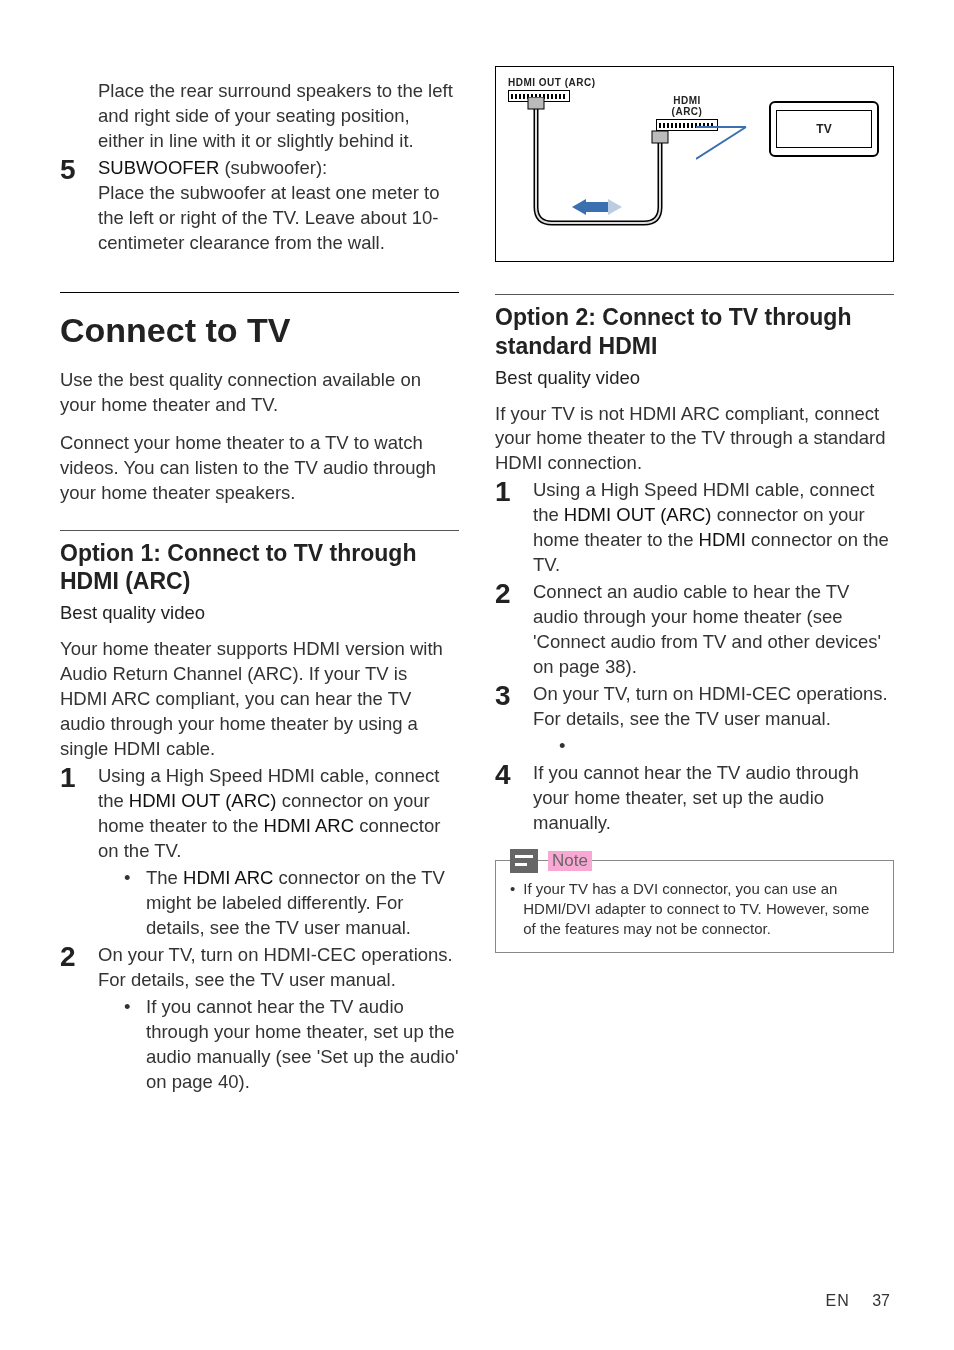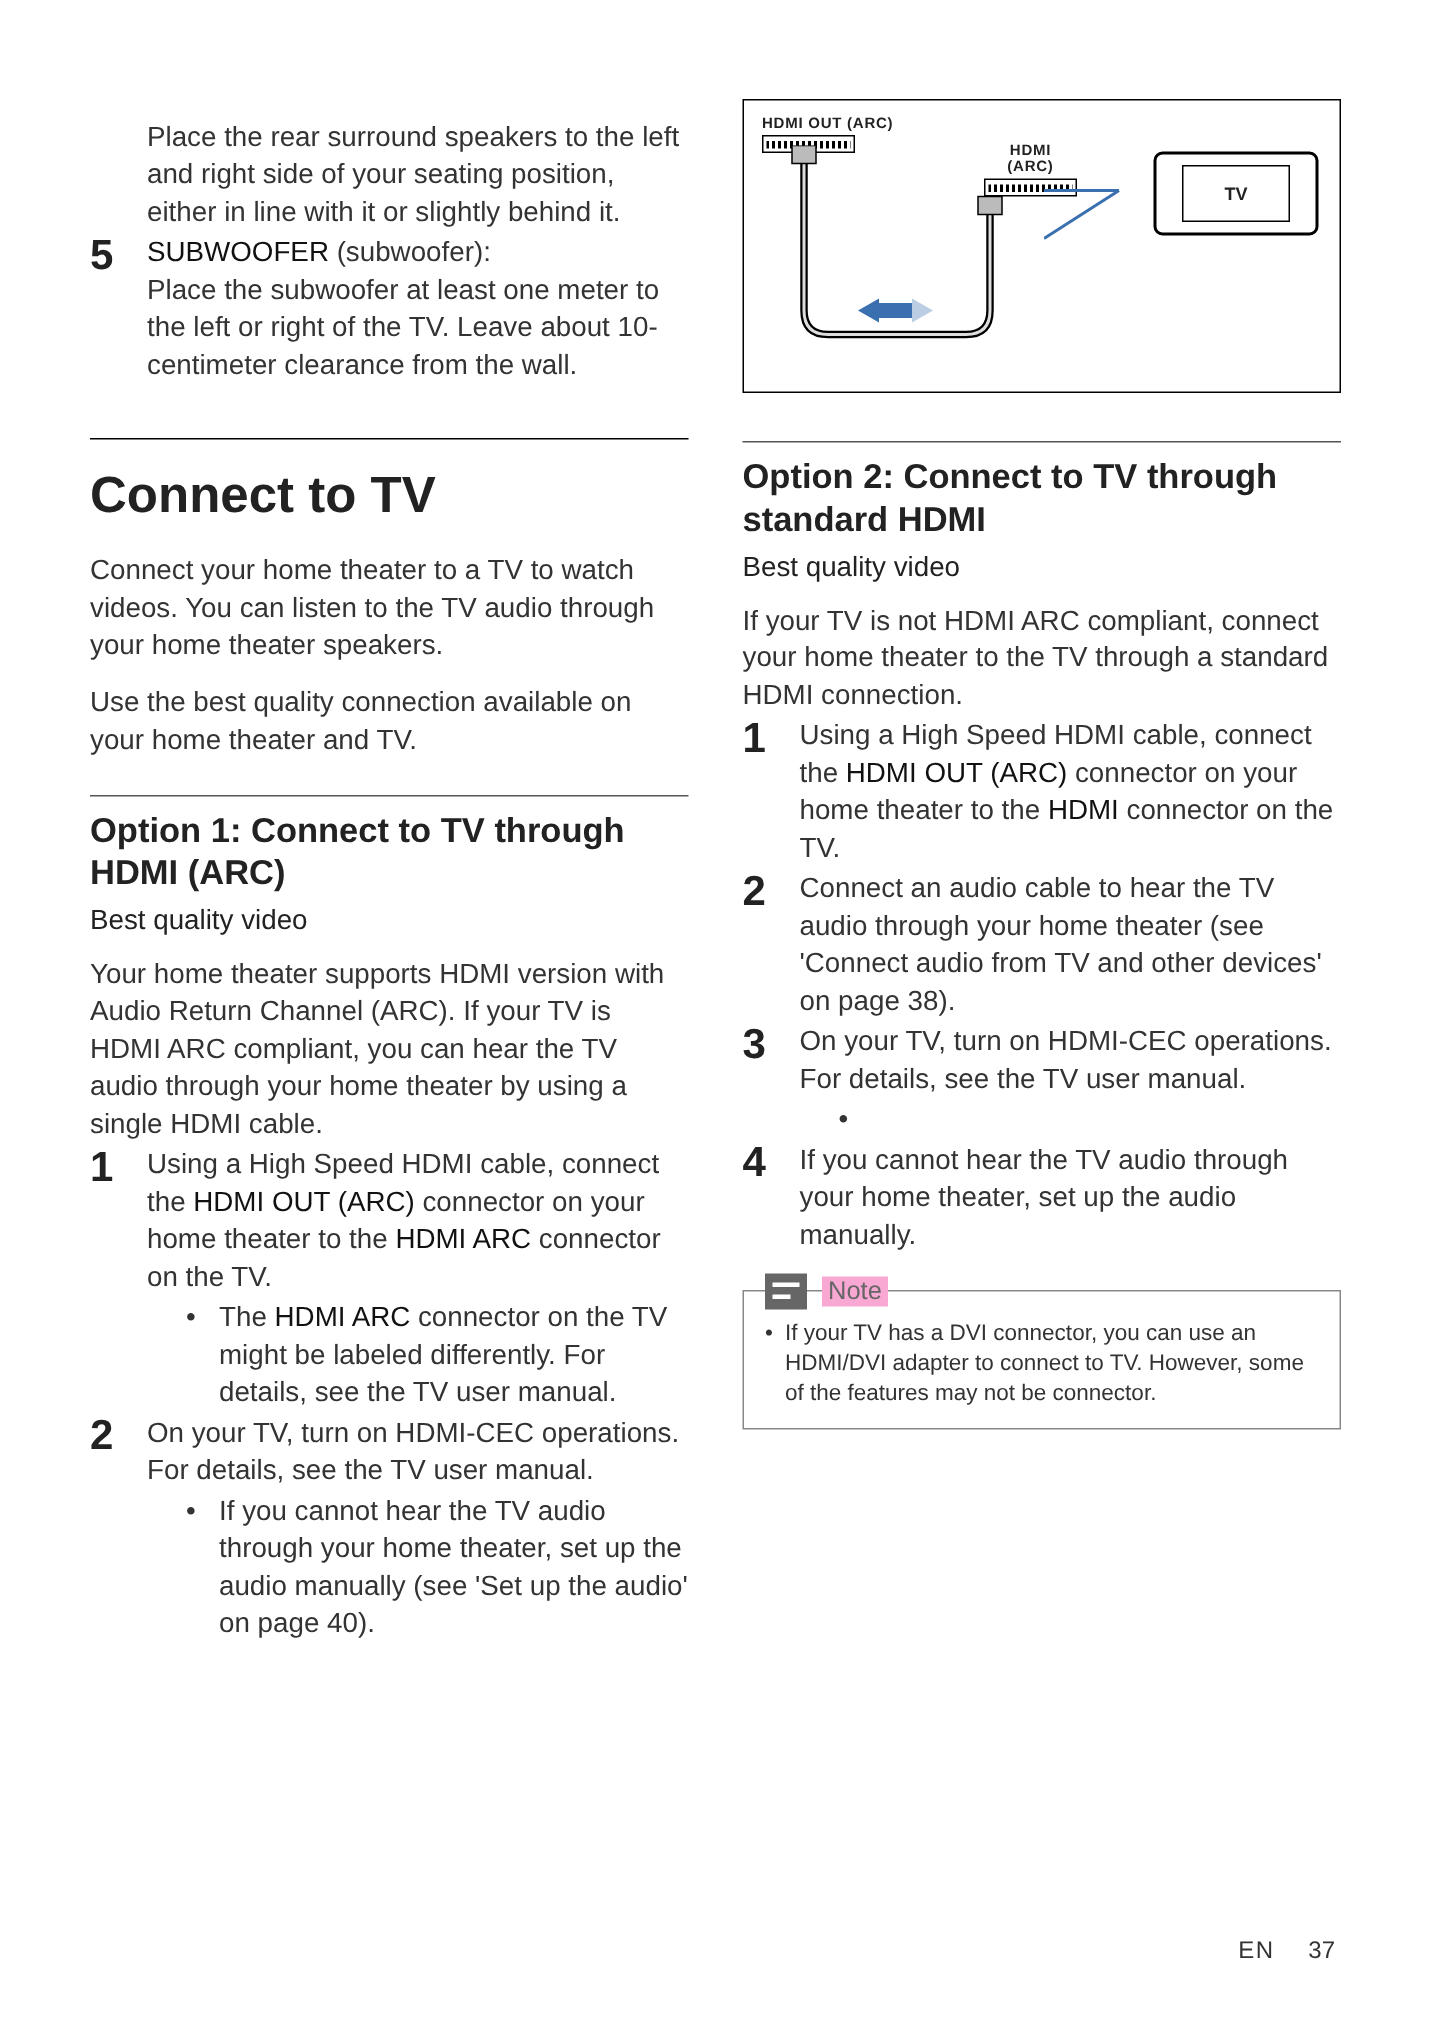--- a/index.html
+++ b/index.html
@@ -144,22 +144,22 @@
       <div class="num">5</div>
       <div class="num-body">
         <span class="b">SUBWOOFER</span>
         <span>(subwoofer):</span><br>
         <span>Place the subwoofer at least one meter to the left or right of the TV. Leave about 10-centimeter clearance from the wall.</span>
       </div>
     </div>
 
     <div class="h1">Connect to TV</div>
 
+    <div class="body-text">Use the best quality connection available on your home theater and TV.</div>
     <div class="body-text">Connect your home theater to a TV to watch videos. You can listen to the TV audio through your home theater speakers.</div>
-    <div class="body-text">Use the best quality connection available on your home theater and TV.</div>
 
     <div class="h2">Option 1: Connect to TV through HDMI (ARC)</div>
     <div class="h3">Best quality video</div>
     <div class="body-text">Your home theater supports HDMI version with Audio Return Channel (ARC). If your TV is HDMI ARC compliant, you can hear the TV audio through your home theater by using a single HDMI cable.</div>
 
     <div class="num-item">
       <div class="num">1</div>
       <div class="num-body">
         <span>Using a High Speed HDMI cable, connect the </span><span class="b">HDMI OUT (ARC)</span><span> connector on your home theater to the </span><span class="b">HDMI ARC</span><span> connector on the TV.</span>
         <div class="bullet">
@@ -190,21 +190,21 @@
       <div class="label-small" style="margin-bottom:2px;">HDMI OUT (ARC)</div>
       <div class="conn-port"></div>
 
       <div style="position:absolute; left:160px; top:28px; text-align:center;">
         <div class="label-small">HDMI</div>
         <div class="label-small">(ARC)</div>
         <div class="conn-port" style="margin:2px auto 0;"></div>
       </div>
 
       <div style="position:absolute; right:14px; top:34px; width:110px; height:56px; border:2px solid #000; border-radius:6px; display:flex;align-items:center;justify-content:center;">
-        <div style="border:1.5px solid #000; width:72px; height:38px; display:flex;align-items:center;justify-content:center; font-size:12px; font-weight:700;">TV</div>
+        <div style="border:1.5px solid #000; width:96px; height:38px; display:flex;align-items:center;justify-content:center; font-size:12px; font-weight:700;">TV</div>
       </div>
 
       <svg style="position:absolute; left:8px; top:30px; width:250px; height:150px;" viewBox="0 0 250 150">
         <path d="M 32 8 L 32 110 Q 32 126 48 126 L 140 126 Q 156 126 156 110 L 156 44" fill="none" stroke="#000" stroke-width="5"></path>
         <path d="M 32 8 L 32 110 Q 32 126 48 126 L 140 126 Q 156 126 156 110 L 156 44" fill="none" stroke="#ddd" stroke-width="2"></path>
         <rect x="24" y="0" width="16" height="12" fill="#bbb" stroke="#000"></rect>
         <rect x="148" y="34" width="16" height="12" fill="#bbb" stroke="#000"></rect>
       </svg>
       <svg style="position:absolute; left:200px; top:52px; width:70px; height:50px;" viewBox="0 0 70 50">
         <path d="M 0 8 L 50 8 M 0 40 L 50 8" fill="none" stroke="#3a6fb0" stroke-width="2"></path>

